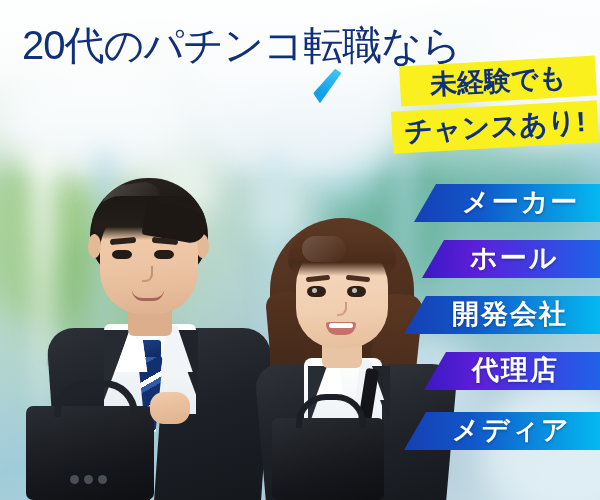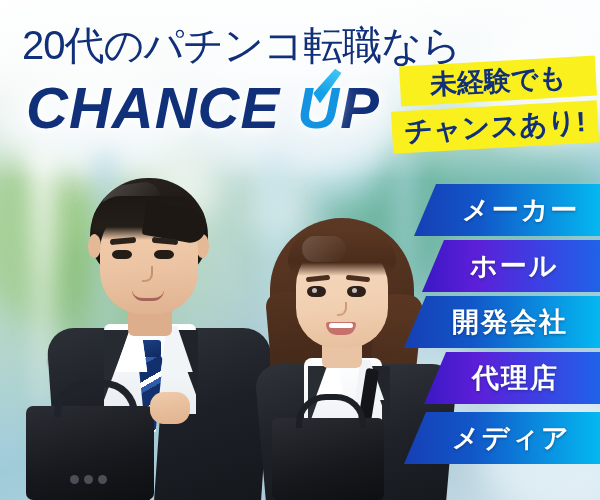--- a/index.html
+++ b/index.html
@@ -207,22 +207,22 @@
   
   .badge{
     position:absolute;background:#faf01e;color:#11307a;font-weight:bold;
     display:flex;align-items:center;justify-content:center;white-space:nowrap;
   }
   #badge1{left:400px;top:61px;width:196px;height:40px;font-size:27px;transform:rotate(-3.2deg);}
   #badge2{left:392px;top:106px;width:206px;height:42px;font-size:28px;transform:rotate(-3.2deg);}
 
   
   .cat{
-    position:absolute;right:0;height:52px;
-    display:flex;align-items:center;
+    position:absolute;right:0;height:38px;
+    display:flex;align-items:flex-start;
     clip-path:polygon(22px 0,100% 0,100% 100%,0 100%);
     box-shadow:0 2px 6px rgba(0,0,0,.22);
   }
   .cat span{
     color:#ffffff;font-weight:bold;font-size:27px;letter-spacing:2px;
     margin-left:48px;text-shadow:0 1px 3px rgba(0,30,70,.45);white-space:nowrap;
   }
   .cat.blue  {background:linear-gradient(90deg,#163fb4 0%,#1157c9 35%,#0a8fe0 72%,#04b8f0 100%);}
   .cat.purple{background:linear-gradient(90deg,#3b18c4 0%,#5c1fd8 30%,#3f3de2 62%,#1f63e8 100%);}
   #cat0{top:184px;width:186px;}
@@ -322,23 +322,20 @@
   <div class="bag" id="bag-left">
     <div class="dot d1"></div>
       <div class="dot d2"></div>
       <div class="dot d3"></div>
   </div>
   <div class="bag" id="bag-right"></div>
   <div id="hand-left"></div>
 
   <div class="headline">20代のパチンコ転職なら</div>
 
-  <div class="logo">
-    <span class="navy">CHANCE</span><span>&nbsp;</span><span class="cyan">U</span><span class="navy">P</span>
-  </div>
   <div class="swoosh"></div>
 
   <div class="badge" id="badge1">未経験でも</div>
   <div class="badge" id="badge2">チャンスあり!</div>
 
   <div class="cat blue" id="cat0">
     <span>メーカー</span>
   </div>
   <div class="cat blue" id="cat2">
     <span>開発会社</span>

